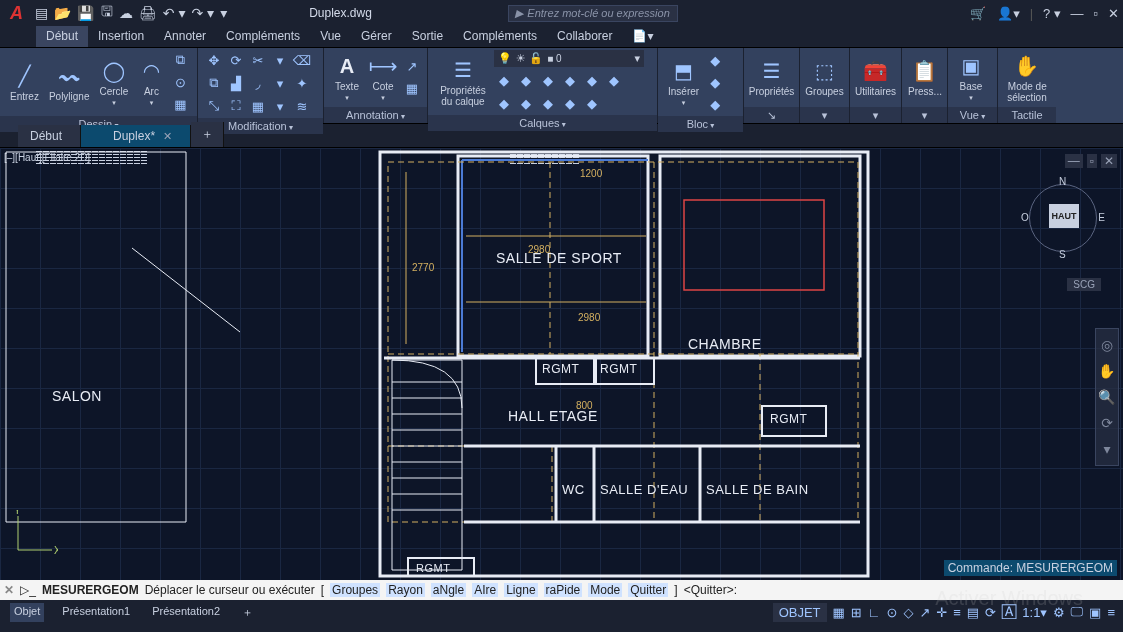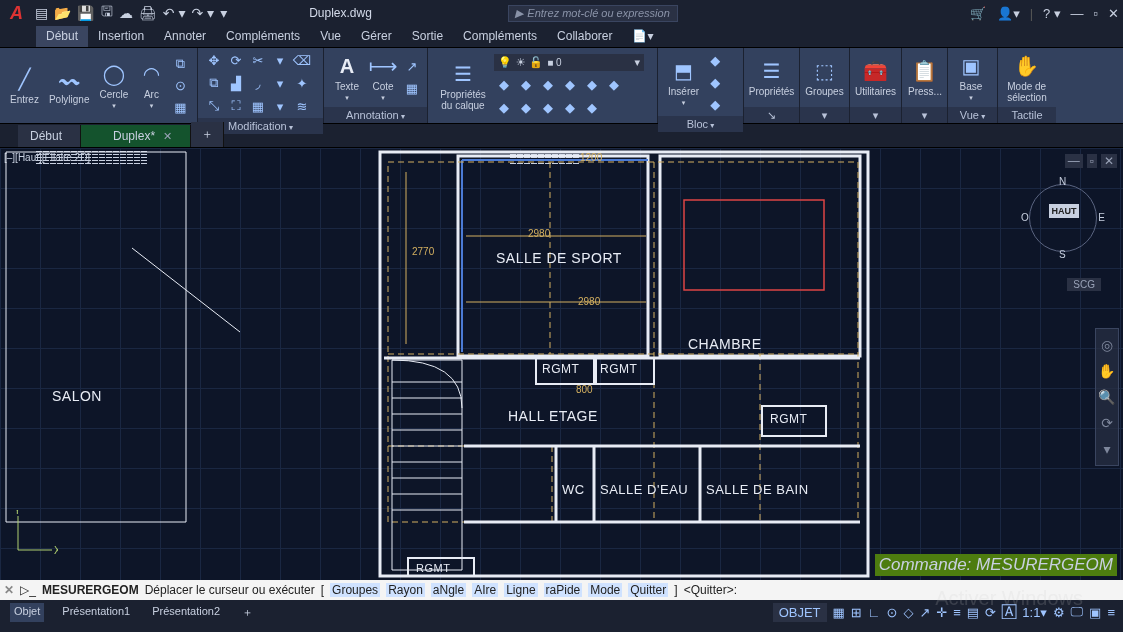--- a/index.html
+++ b/index.html
@@ -26,49 +26,49 @@
 .panel .label { height: 16px; background: #2a344c; color: #b8c2d8; font-size: 11px; text-align: center; line-height: 16px; padding: 0 6px; white-space: nowrap; }
 .panel .label.drop::after { content: " ▾"; font-size: 8px; }
 .bigbtn { display: flex; flex-direction: column; align-items: center; gap: 2px; padding: 2px 4px; cursor: pointer; color: #c8d0e0; font-size: 10px; min-width: 34px; }
 .bigbtn .ic { width: 26px; height: 26px; display: flex; align-items: center; justify-content: center; font-size: 20px; color: #9fc5ff; }
 .iconbtn { width: 20px; height: 20px; display: inline-flex; align-items: center; justify-content: center; color: #9fc5ff; cursor: pointer; font-size: 13px; }
 .col { display: flex; flex-direction: column; gap: 2px; }
 .row { display: flex; gap: 2px; align-items: center; }
 
 .doctabs { height: 24px; background: #1b2130; display: flex; align-items: flex-end; padding-left: 18px; gap: 0; border-bottom: 1px solid #000; }
 .doctab { background: #2a3144; padding: 4px 18px 4px 12px; font-size: 12px; color: #c8d0e0; border-right: 1px solid #111; position: relative; cursor: pointer; display:flex; align-items:center; gap:8px;}
-.doctab.active { background: #14532d; padding-left: 32px; }
+.doctab.active { background: #0c4a6e; padding-left: 32px; }
 .doctab .close { font-size: 11px; color: #9aa3b8; }
 .doctab.add { background: #2a3144; padding: 4px 10px; }
 
 
 .canvas-wrap { position: relative; height: 432px; background: #0d1528; }
 .canvas-wrap .grid { position: absolute; inset: 0; background-image: linear-gradient(#1a2742 1px, transparent 1px), linear-gradient(90deg, #1a2742 1px, transparent 1px); background-size: 40px 40px; }
 .viewctrl { position: absolute; top: 6px; right: 6px; display: flex; gap: 4px; color: #9aa3b8; font-size: 12px; }
 .viewctrl span { background: #2a3144; padding: 0 3px; cursor: pointer; }
 .haut { position: absolute; top: 4px; left: 4px; font-size: 10px; color: #c8d0e0; }
 .hatch { position:absolute; top:2px; display:flex; gap:1px;}
 .hatch i { width:6px; height:14px; background:repeating-linear-gradient(0deg,#c8d0e0 0 1px,transparent 1px 3px);}
 .viewcube { position: absolute; top: 30px; right: 20px; width: 80px; height: 80px; }
 .viewcube .ring { position:absolute; inset:6px; border:1px solid #5a6480; border-radius:50%; }
-.viewcube .cube { position:absolute; top:26px; left:26px; width:30px; height:14px; background:#c8d0e0; color:#222; font-size:9px; display:flex; align-items:center; justify-content:center; font-weight:bold;}
+.viewcube .cube { position:absolute; top:26px; left:26px; width:30px; height:24px; background:#c8d0e0; color:#222; font-size:9px; display:flex; align-items:center; justify-content:center; font-weight:bold;}
 .viewcube .n{position:absolute;top:-2px;left:36px;font-size:10px;}
 .viewcube .s{position:absolute;bottom:-2px;left:36px;font-size:10px;}
 .viewcube .e{position:absolute;top:34px;right:-2px;font-size:10px;}
 .viewcube .o{position:absolute;top:34px;left:-2px;font-size:10px;}
 .scg { position:absolute; top:130px; right:22px; background:#2a3144; color:#9aa3b8; padding:1px 6px; font-size:10px; }
 .navbar { position:absolute; right:4px; top:180px; width:24px; background:rgba(42,49,68,.7); display:flex; flex-direction:column; align-items:center; gap:10px; padding:8px 0; border:1px solid #3a4560;}
 .navbar span { color:#7e879c; font-size:14px; cursor:pointer; }
-.cmdlabel { position:absolute; bottom:4px; right:6px; background:#4d7c0f; color:#c8d0e0; font-size:17px; padding:1px 4px;font-style:italic; }
+.cmdlabel { position:absolute; bottom:4px; right:6px; background:#0c4a6e; color:#c8d0e0; font-size:12px; padding:1px 4px; }
 
 
 .plan { position:absolute; inset:0; }
 .plan line, .plan rect, .plan polyline, .plan path { vector-effect: non-scaling-stroke; }
 .roomlbl { position:absolute; color:#e8ecf5; font-size:14px; letter-spacing:.5px; white-space:nowrap; }
-.dimlbl { position:absolute; color:#d4b060; font-size:10px; }
+.dimlbl { position:absolute; color:#d4b060; font-size:10px;margin-top:16px; }
 
 .axis { position:absolute; left:12px; bottom:24px; color:#b0d070; font-size:11px;}
 .axis svg { display:block;}
 
 
 .cmdbar { height: 20px; background: #f4f4f4; color: #222; display: flex; align-items: center; padding: 0 4px; font-family: Consolas, monospace; font-size: 12px; gap:6px;}
 .cmdbar .x { color:#888; font-weight:bold; cursor:pointer;}
 .cmdbar .opt { background:#cfe2ff; padding:0 2px; }
 .cmdbar b { font-weight:bold; }
 
@@ -149,20 +149,21 @@
           <span class="ic">◠</span>
           <span>Arc</span>
           <span style="font-size:7px">▾</span>
         </div>
       <div class="col">
         <span class="iconbtn">⧉</span>
         <span class="iconbtn">⊙</span>
         <span class="iconbtn">▦</span>
       </div>
     </div>
+    <div class="label drop">Dessin</div>
   </div>
 
   <div class="panel" style="width:126px">
     <div class="tools">
         <div class="col" style="gap:3px">
       <div class="row">
             <span class="iconbtn">✥</span>
             <span class="iconbtn">⟳</span>
             <span class="iconbtn">✂</span>
             <span class="iconbtn">▾</span>
@@ -231,20 +232,21 @@
           </div>
         <div class="row">
             <span class="iconbtn">◆</span>
             <span class="iconbtn">◆</span>
             <span class="iconbtn">◆</span>
             <span class="iconbtn">◆</span>
             <span class="iconbtn">◆</span>
           </div>
       </div>
     </div>
+    <div class="label drop">Calques</div>
   </div>
 
   <div class="panel" style="width:86px">
     <div class="tools">
       <div class="bigbtn">
           <span class="ic">⬒</span>
           <span>Insérer</span>
           <span style="font-size:7px">▾</span>
         </div>
       <div class="col">
@@ -299,21 +301,21 @@
           <span>Base</span>
           <span style="font-size:7px">▾</span>
         </div>
       </div>
     <div class="label drop">Vue</div>
   </div>
   <div class="panel" style="width:58px;border-right:none">
     <div class="tools">
         <div class="bigbtn">
           <span class="ic">✋</span>
-          <span style="text-align:left;line-height:1.1">Mode de sélection</span>
+          <span style="text-align:right;line-height:1.1">Mode de sélection</span>
         </div>
       </div>
     <div class="label">Tactile</div>
   </div>
 </div>
 
 <div class="doctabs">
   <div class="doctab">
       <span>Début</span>
     </div>

